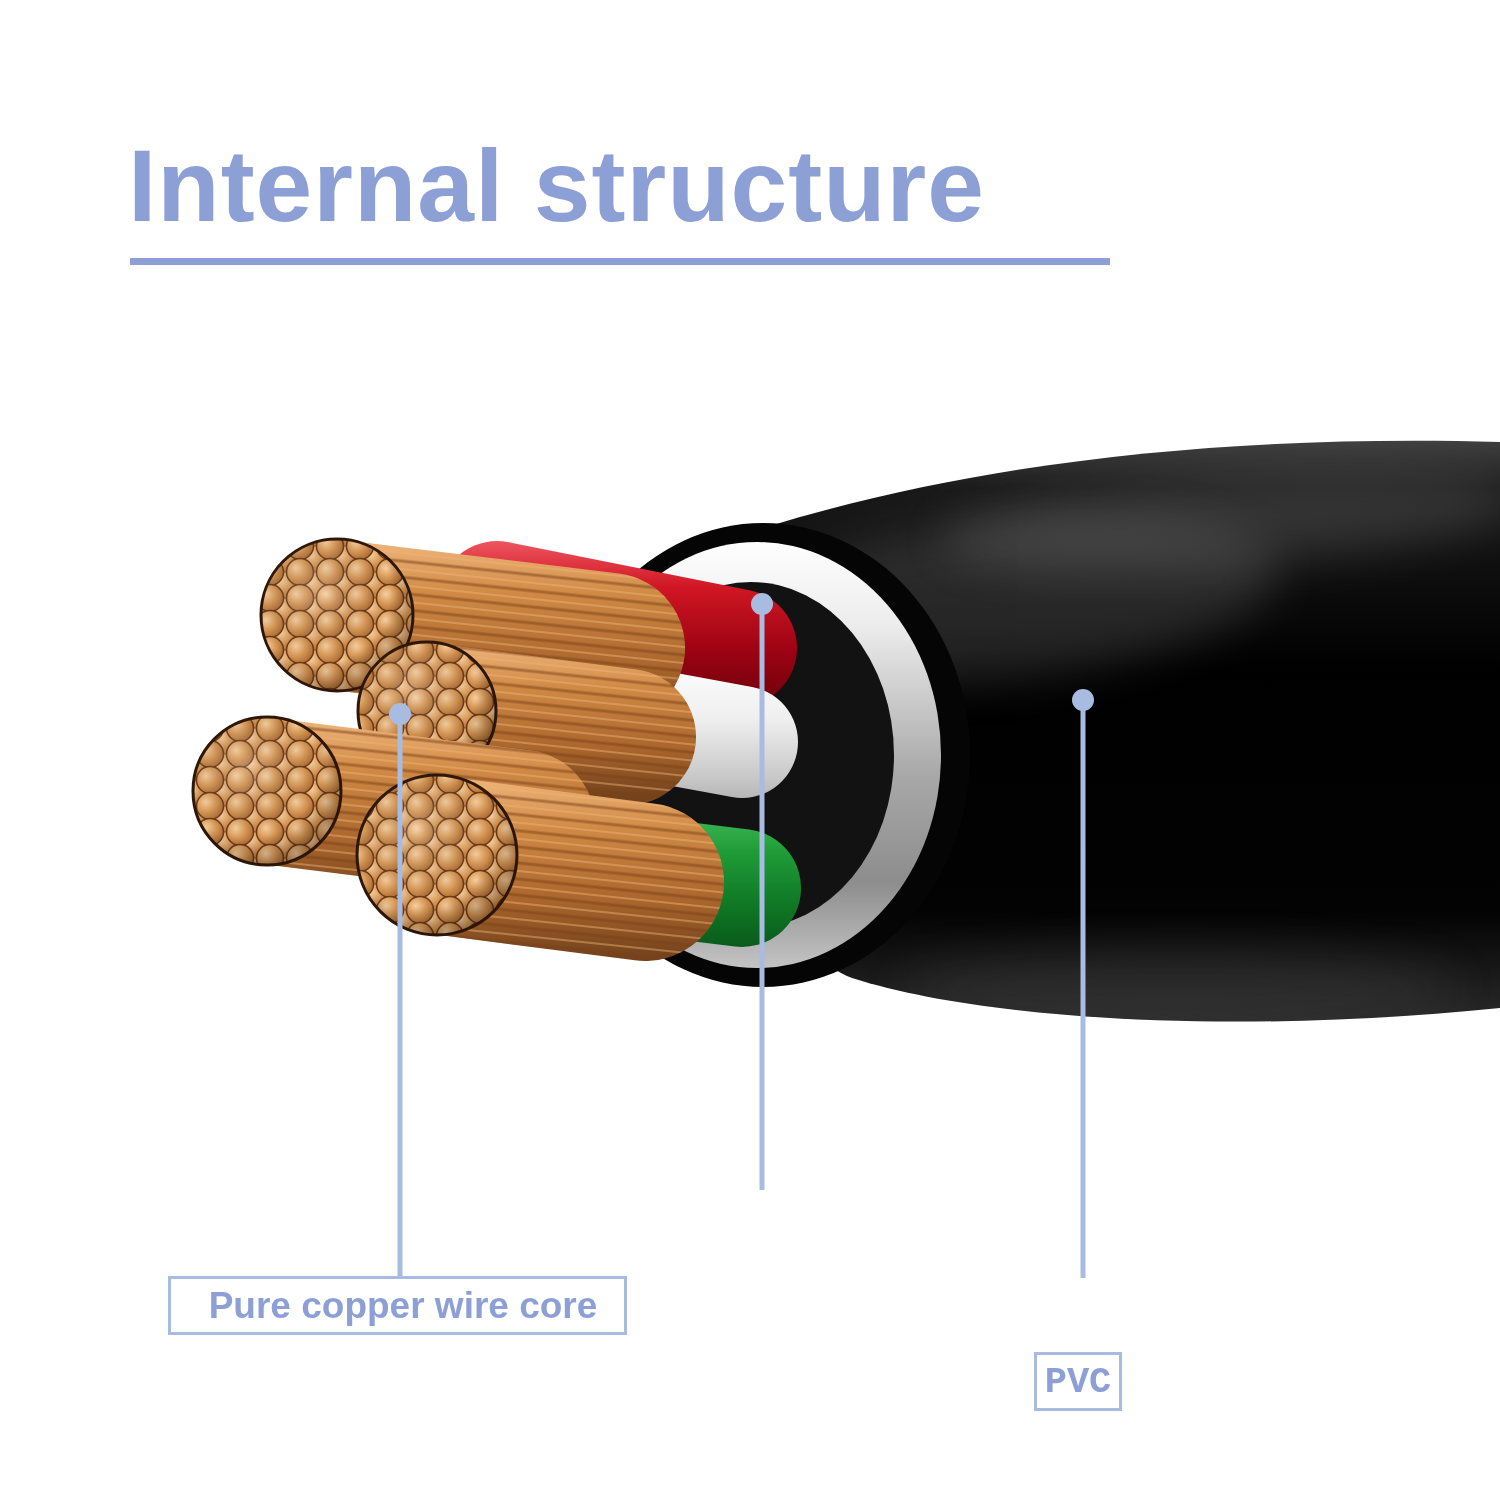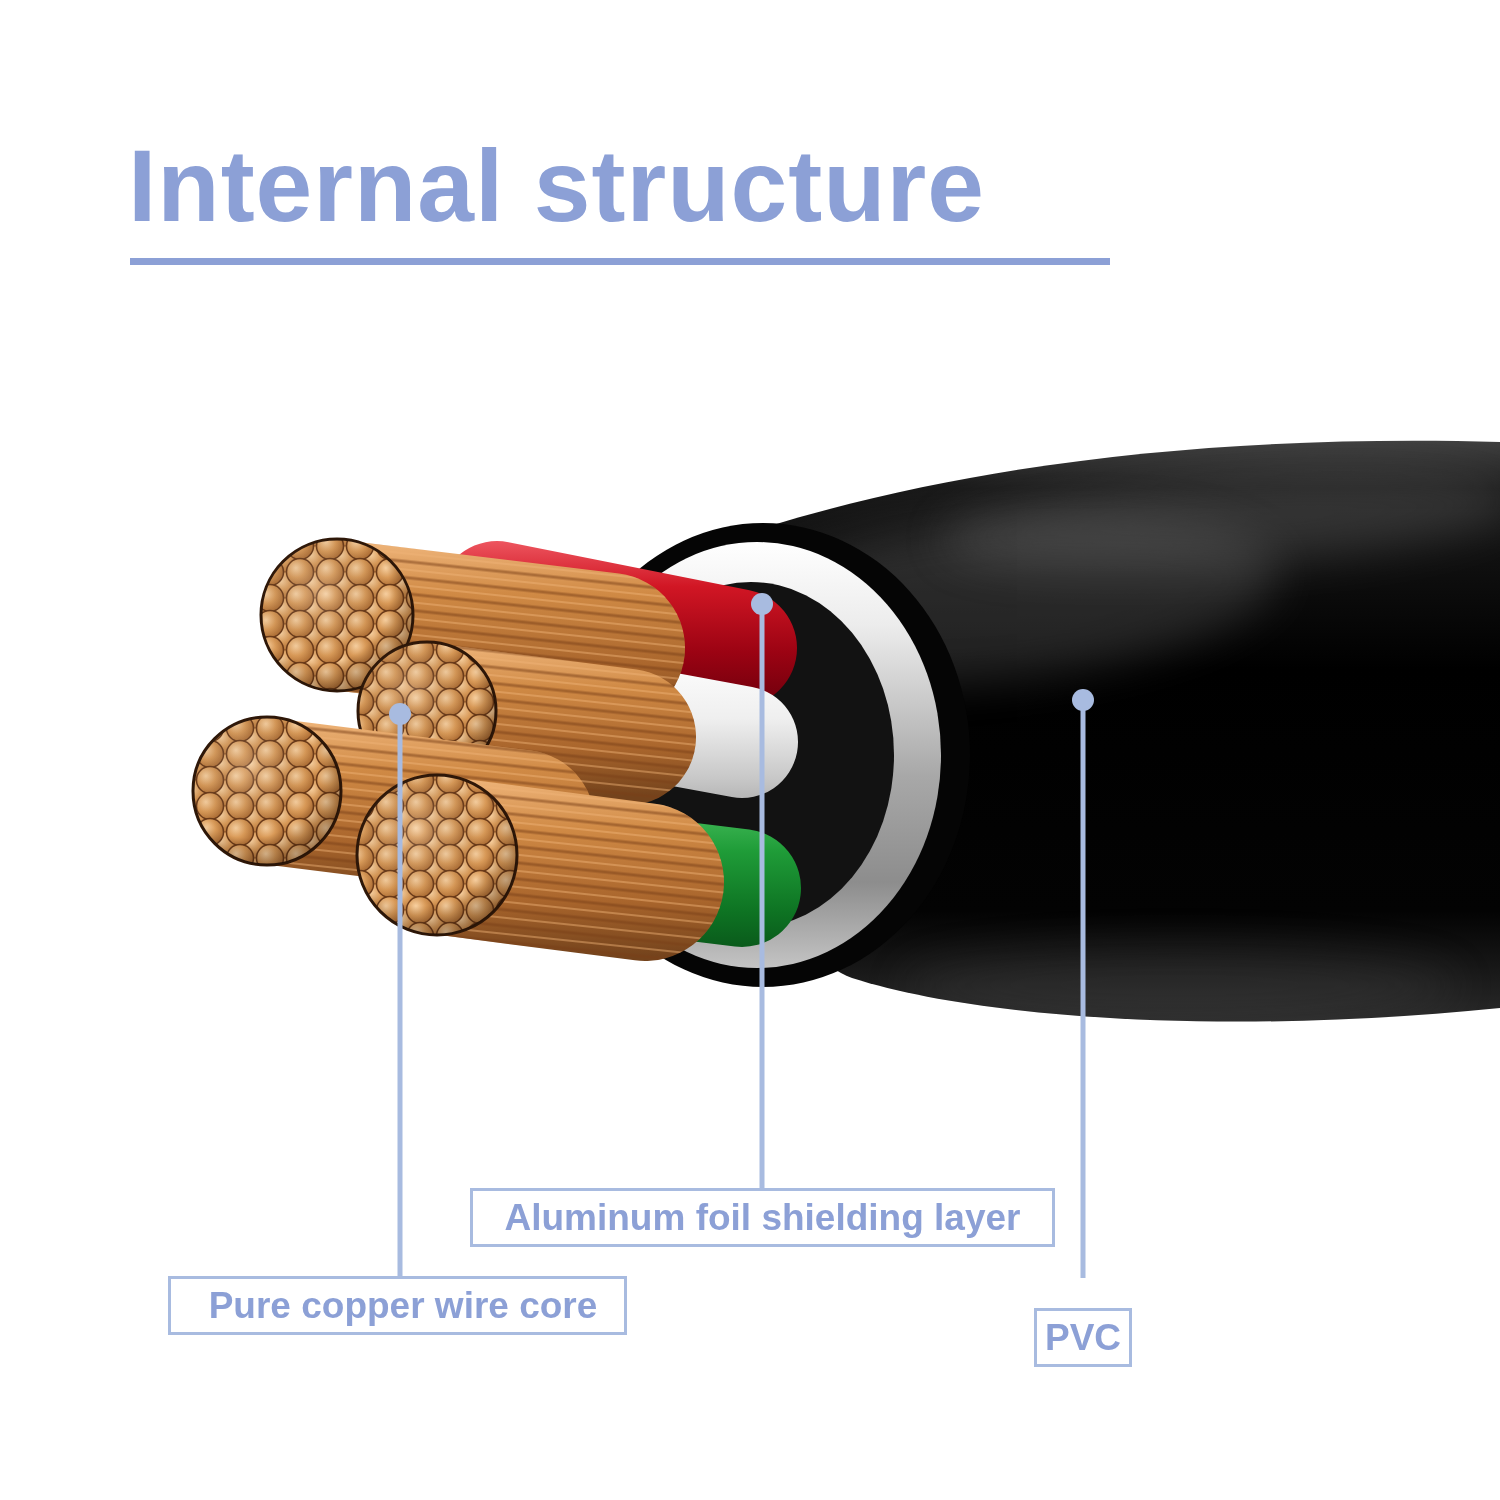--- a/index.html
+++ b/index.html
@@ -18,21 +18,21 @@
   }
   .cable-svg{position:absolute;left:0;top:0;width:1500px;height:1500px;}
   .callout{
     position:absolute;display:flex;align-items:center;justify-content:center;
     border:3px solid #a8bbe0;background:#ffffff;box-sizing:border-box;
     color:#8ca0d6;font-weight:bold;font-size:37px;white-space:nowrap;
     z-index:5;
   }
   #callout-aluminum{left:470px;top:1188px;width:585px;height:59px;}
   #callout-copper{left:168px;top:1276px;width:459px;height:59px;padding-left:11px;}
-  #callout-pvc{left:1034px;top:1308px;width:98px;height:59px;}
+  #callout-pvc{left:1034px;top:1352px;width:88px;height:59px;font-family:Liberation Mono, monospace;}
 </style>
 </head>
 <body>
 
 <div class="page">
 
   <h1 class="title">Internal structure</h1>
   <div class="title-underline"></div>
 
   <svg class="cable-svg" viewBox="0 0 1500 1500">
@@ -176,23 +176,20 @@
       <line x1="400" y1="714" x2="400" y2="1278"></line>
       <line x1="1083" y1="700" x2="1083" y2="1278"></line>
     </g>
     <g fill="#a8bbe0" stroke="none">
       <circle cx="762" cy="604" r="11"></circle>
       <circle cx="400" cy="714" r="11"></circle>
       <circle cx="1083" cy="700" r="11"></circle>
     </g>
   </svg>
 
-  <div class="callout" id="callout-aluminum">
-    <span>Aluminum foil shielding layer</span>
-  </div>
   <div class="callout" id="callout-copper">
     <span>Pure copper wire core</span>
   </div>
   <div class="callout" id="callout-pvc">
     <span>PVC</span>
   </div>
 
 </div>
 
 </body></html>

